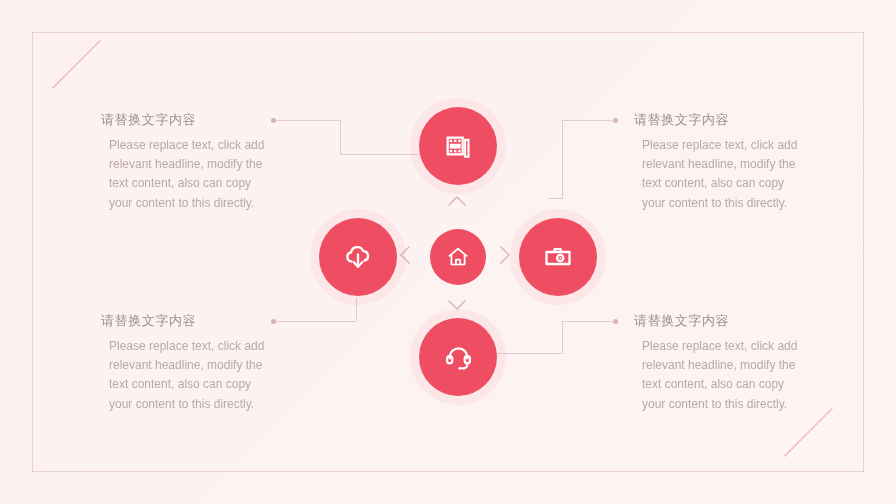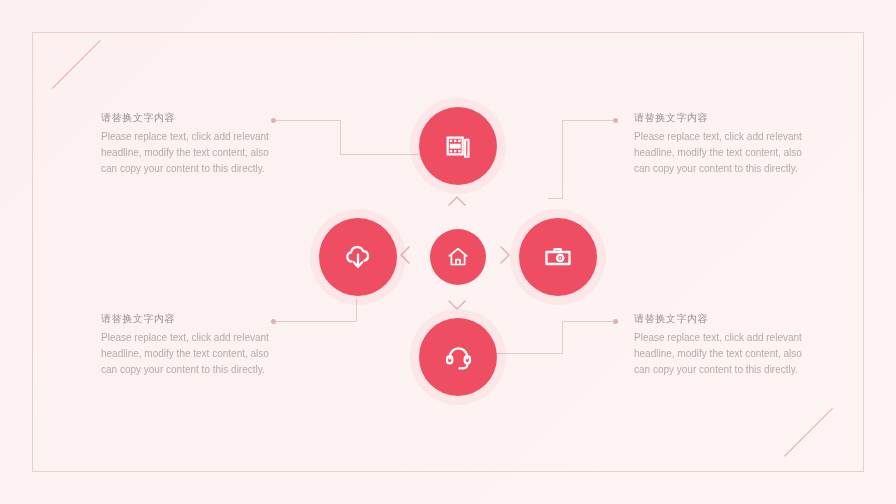--- a/index.html
+++ b/index.html
@@ -114,32 +114,32 @@
   #br-h1  { left: 562px; top: 321px; width: 52px; }
   #br-v   { left: 562px; top: 321px; height: 32px; }
   #br-h2  { left: 496px; top: 353px; width: 67px; }
 
   
   .tblock {
     position: absolute;
     width: 176px;
   }
   .tblock .title {
-    font-size: 10px;
+    font-size: 13px;
     color: #9b8f8f;
     letter-spacing: 0.6px;
     margin: 0 0 5px 0;
     font-weight: normal;
     line-height: 1.2;
   }
   .tblock .body {
-    font-size: 10px;
+    font-size: 12px;
     color: #b9a9a9;
     line-height: 1.62;
-    margin: 0;
+    margin: 8px;
   }
   #text-tl { left: 101px; top: 112px; }
   #text-tr { left: 634px; top: 112px; }
   #text-bl { left: 101px; top: 313px; }
   #text-br { left: 634px; top: 313px; }
 </style>
 </head>
 <body>
 
 <div id="slide">

